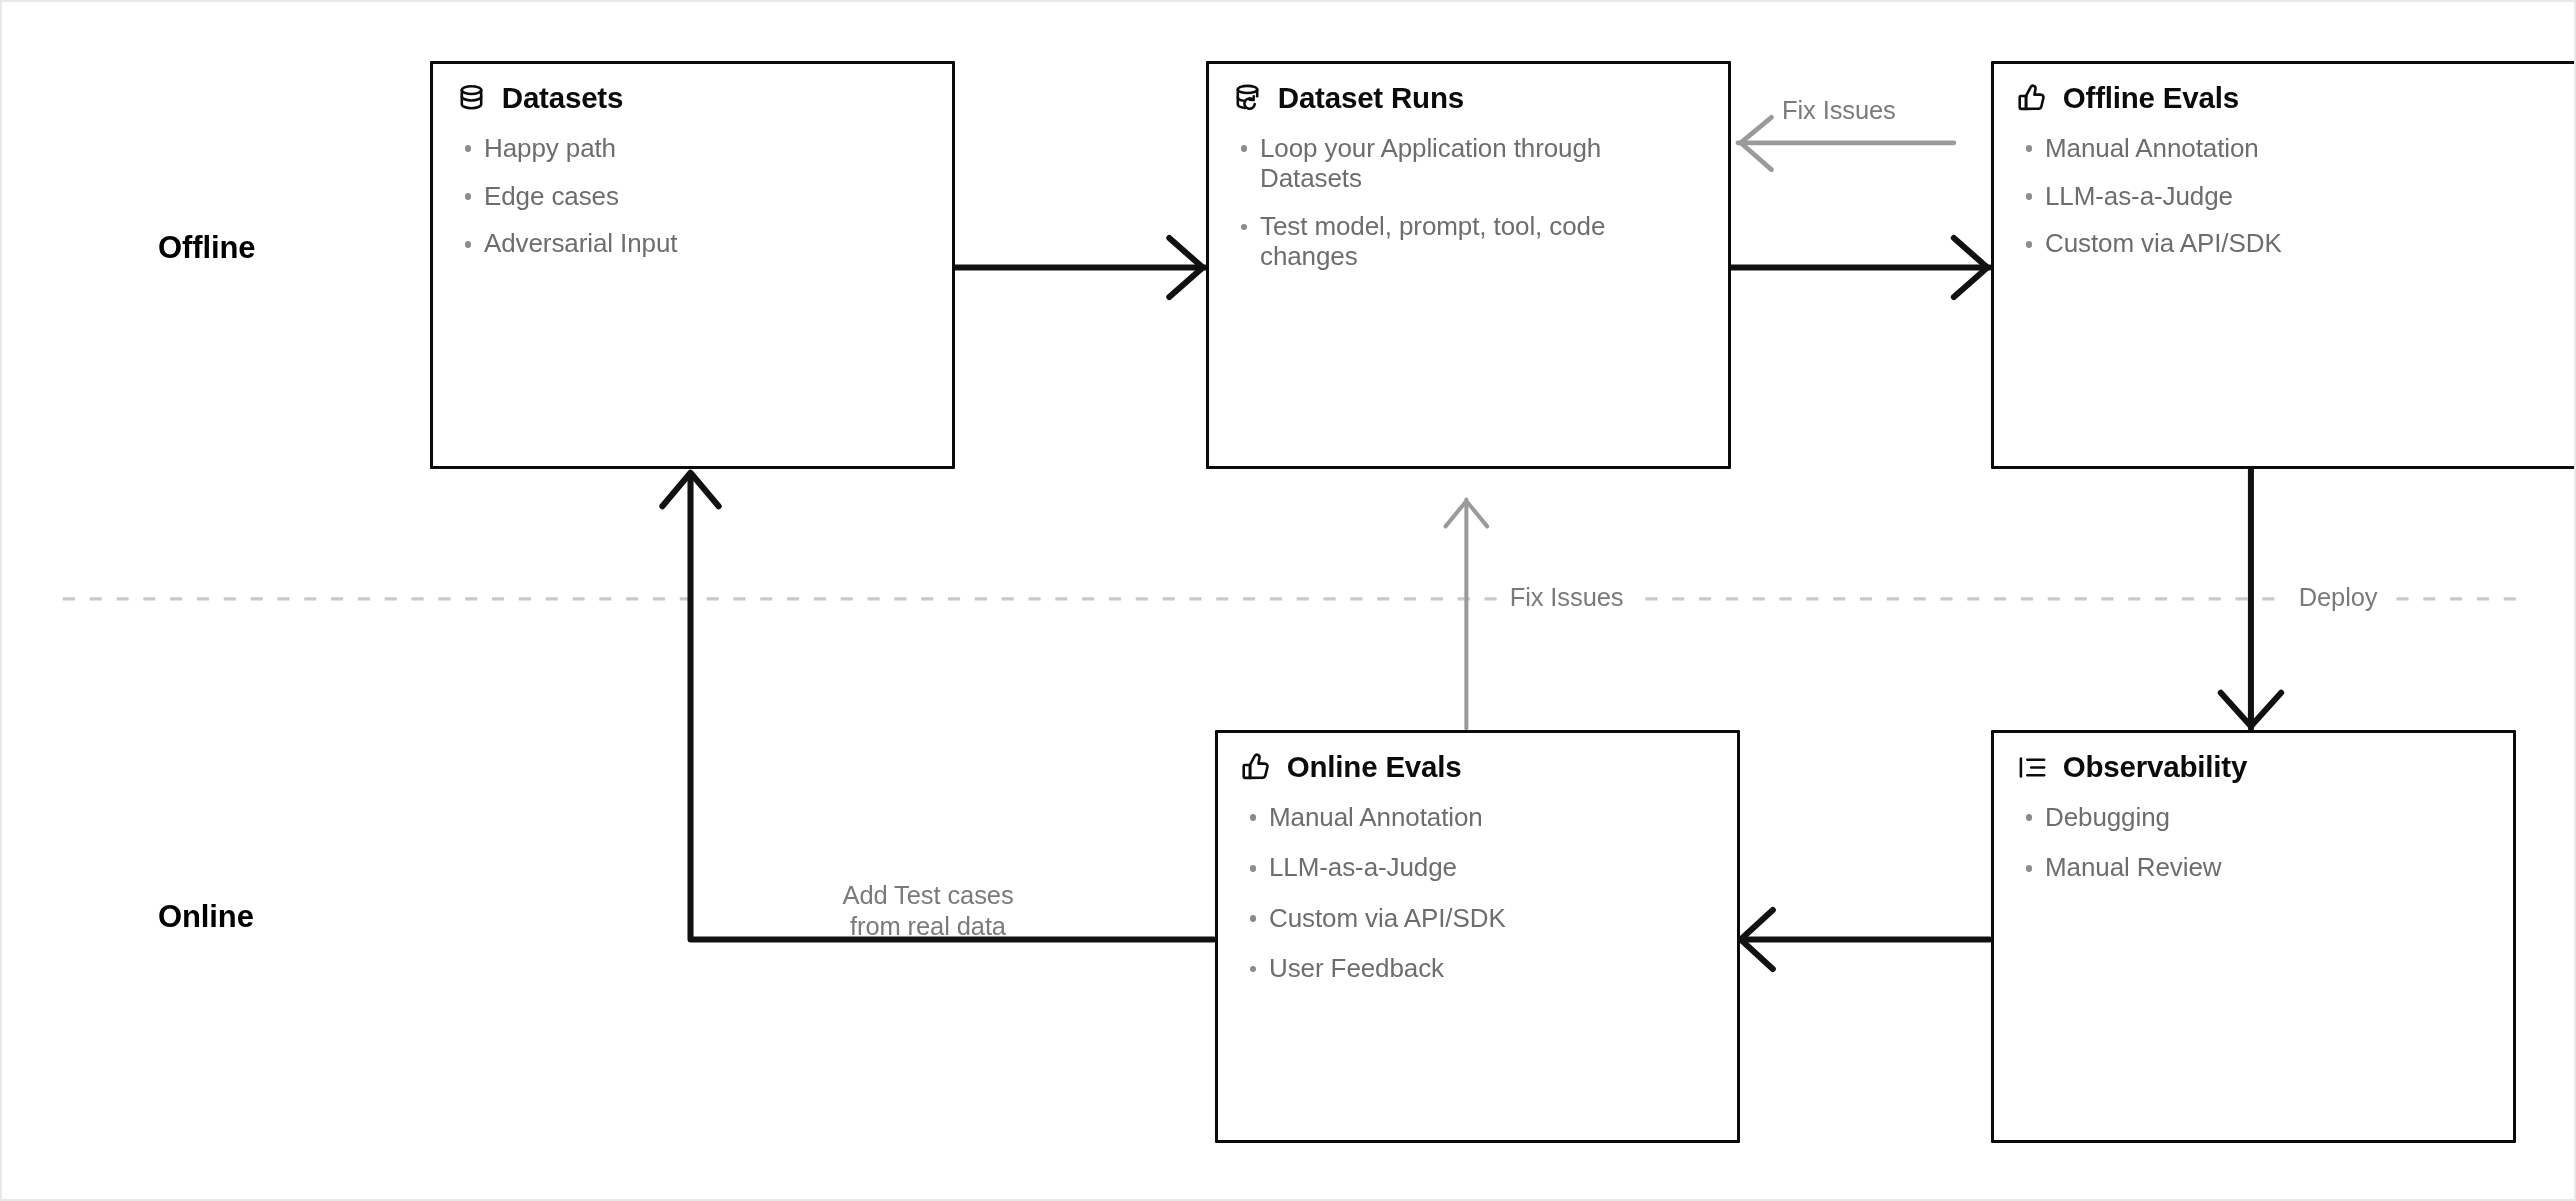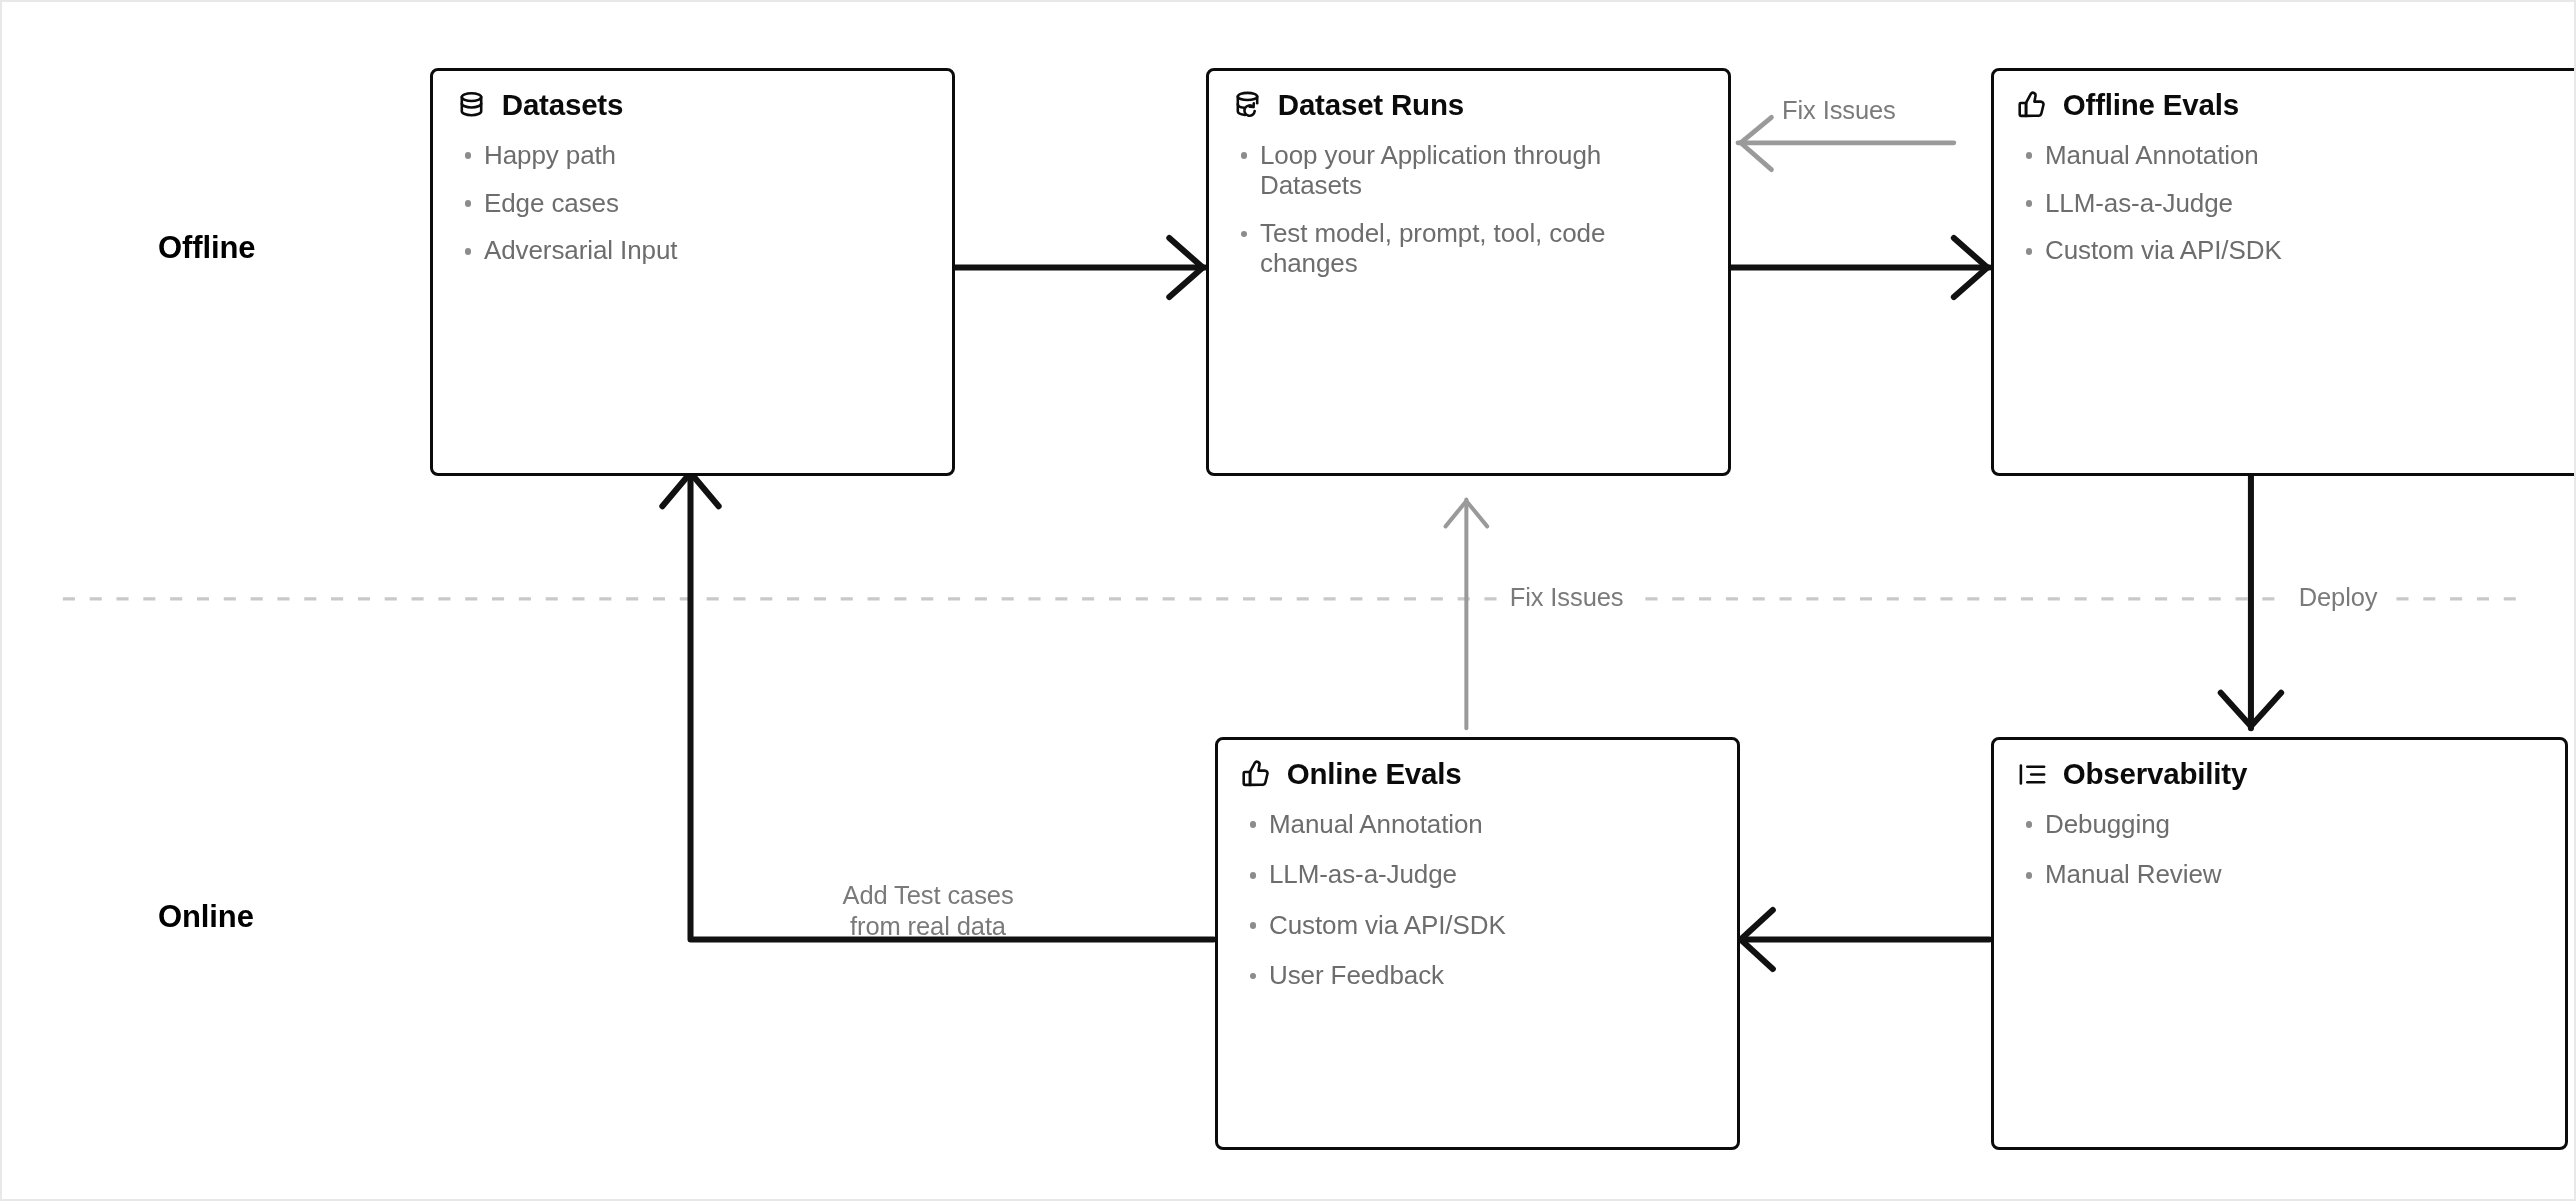--- a/index.html
+++ b/index.html
@@ -40,23 +40,22 @@
   }
   #lane-offline { left: 156px; top: 228px; }
   #lane-online  { left: 156px; top: 897px; }
 
   
   .node {
     position: absolute;
     box-sizing: border-box;
     background: #ffffff;
     border: 3.4px solid #0b0b0b;
-    border-radius: 8px;
+    border-radius: 1px;
     padding: 17.4px 23px 0 23px;
-    margin-top: 7px;
   }
   .node-head {
     display: flex;
     align-items: center;
     gap: 14.8px;
     margin-bottom: 17.4px;
   }
   .node-icon {
     width: 31px;
     height: 31px;
@@ -95,21 +94,21 @@
     height: 6.7px;
     border-radius: 50%;
     background: #8c8c8c;
   }
 
   
   #node-datasets      { left: 428px;  top: 59px;   width: 525px;  height: 408px; }
   #node-dataset-runs  { left: 1204px; top: 59px;   width: 525px;  height: 408px; }
   #node-offline-evals { left: 1989px; top: 59px;   width: 623px;  height: 408px; }
   #node-online-evals  { left: 1213px; top: 728px; width: 525px;  height: 413px; }
-  #node-observability { left: 1989px; top: 728px; width: 577px;  height: 413px; }
+  #node-observability { left: 1989px; top: 728px; width: 525px;  height: 413px; }
 
   #node-online-evals .bullets li,
   #node-observability .bullets li { margin-bottom: 20px; }
 
   
   .edge-label {
     position: absolute;
     font-size: 25.5px;
     color: #7a7a7a;
     letter-spacing: -0.1px;

